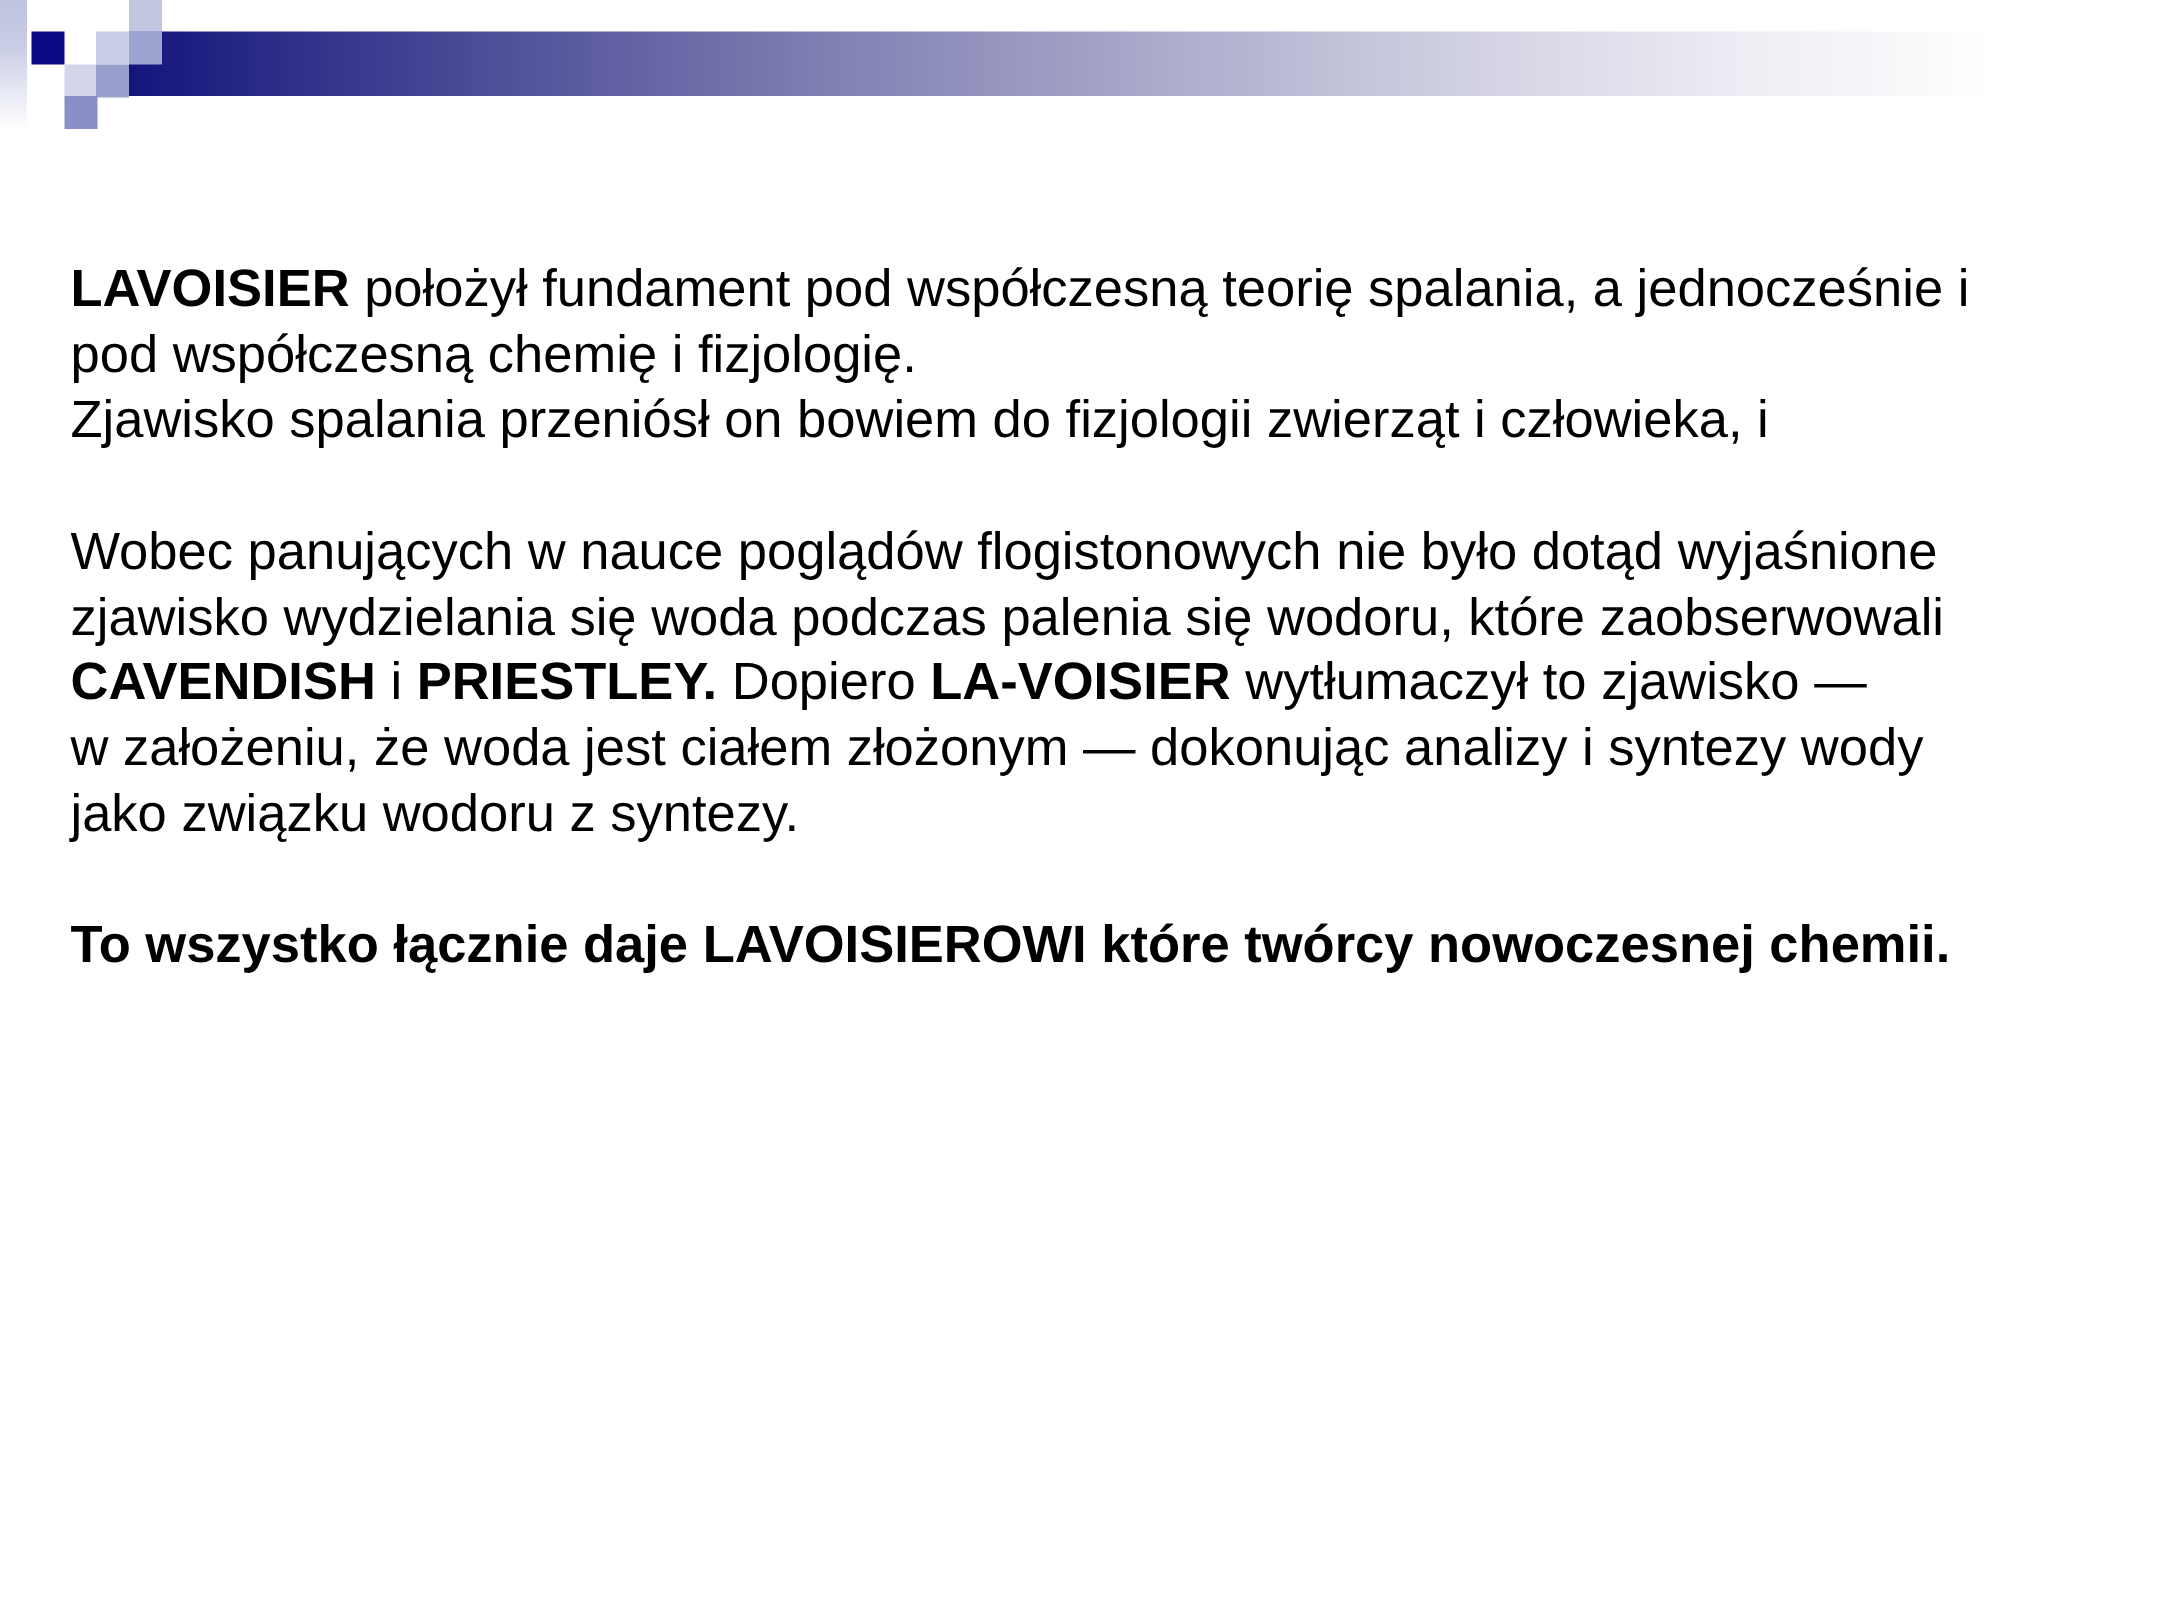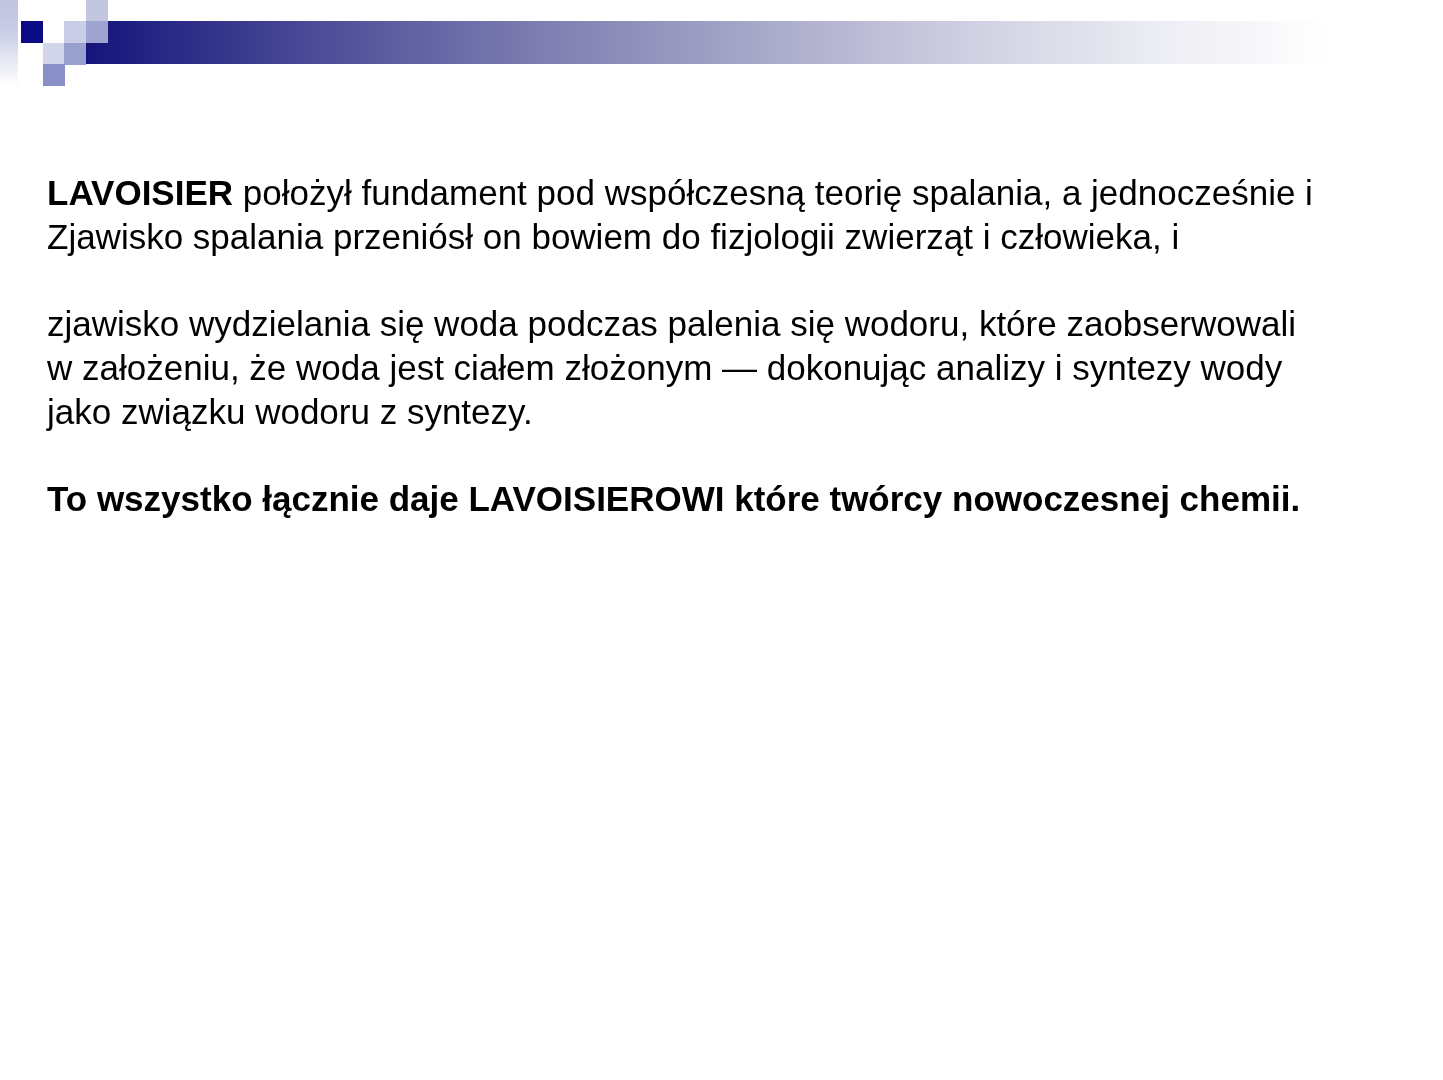--- a/index.html
+++ b/index.html
@@ -74,25 +74,28 @@
     <div class="sq sq-navy"></div>
     <div class="sq sq-b"></div>
     <div class="sq sq-e"></div>
     <div class="sq sq-f"></div>
     <div class="sq sq-g"></div>
   </div>
 
   <div class="textblock">
     <p>
         <span class="line"><span class="b">LAVOISIER</span><span> położył fundament pod współczesną teorię spalania, a jednocześnie i</span></span>
+        <span class="line">pod współczesną chemię i fizjologię.</span>
         <span class="line">Zjawisko spalania przeniósł on bowiem do fizjologii zwierząt i człowieka, i</span>
       </p>
 
     <p>
+        <span class="line">Wobec panujących w nauce poglądów flogistonowych nie było dotąd wyjaśnione</span>
         <span class="line">zjawisko wydzielania się woda podczas palenia się wodoru, które zaobserwowali</span>
+        <span class="line"><span class="b">CAVENDISH</span><span> i </span><span class="b">PRIESTLEY.</span><span> Dopiero </span><span class="b">LA-VOISIER</span><span> wytłumaczył to zjawisko —</span></span>
         <span class="line">w założeniu, że woda jest ciałem złożonym — dokonując analizy i syntezy wody</span>
         <span class="line">jako związku wodoru z syntezy.</span>
       </p>
 
     <p class="p-bold">
         <span class="line">To wszystko łącznie daje LAVOISIEROWI które twórcy nowoczesnej chemii.</span>
       </p>
 
   </div>
 

